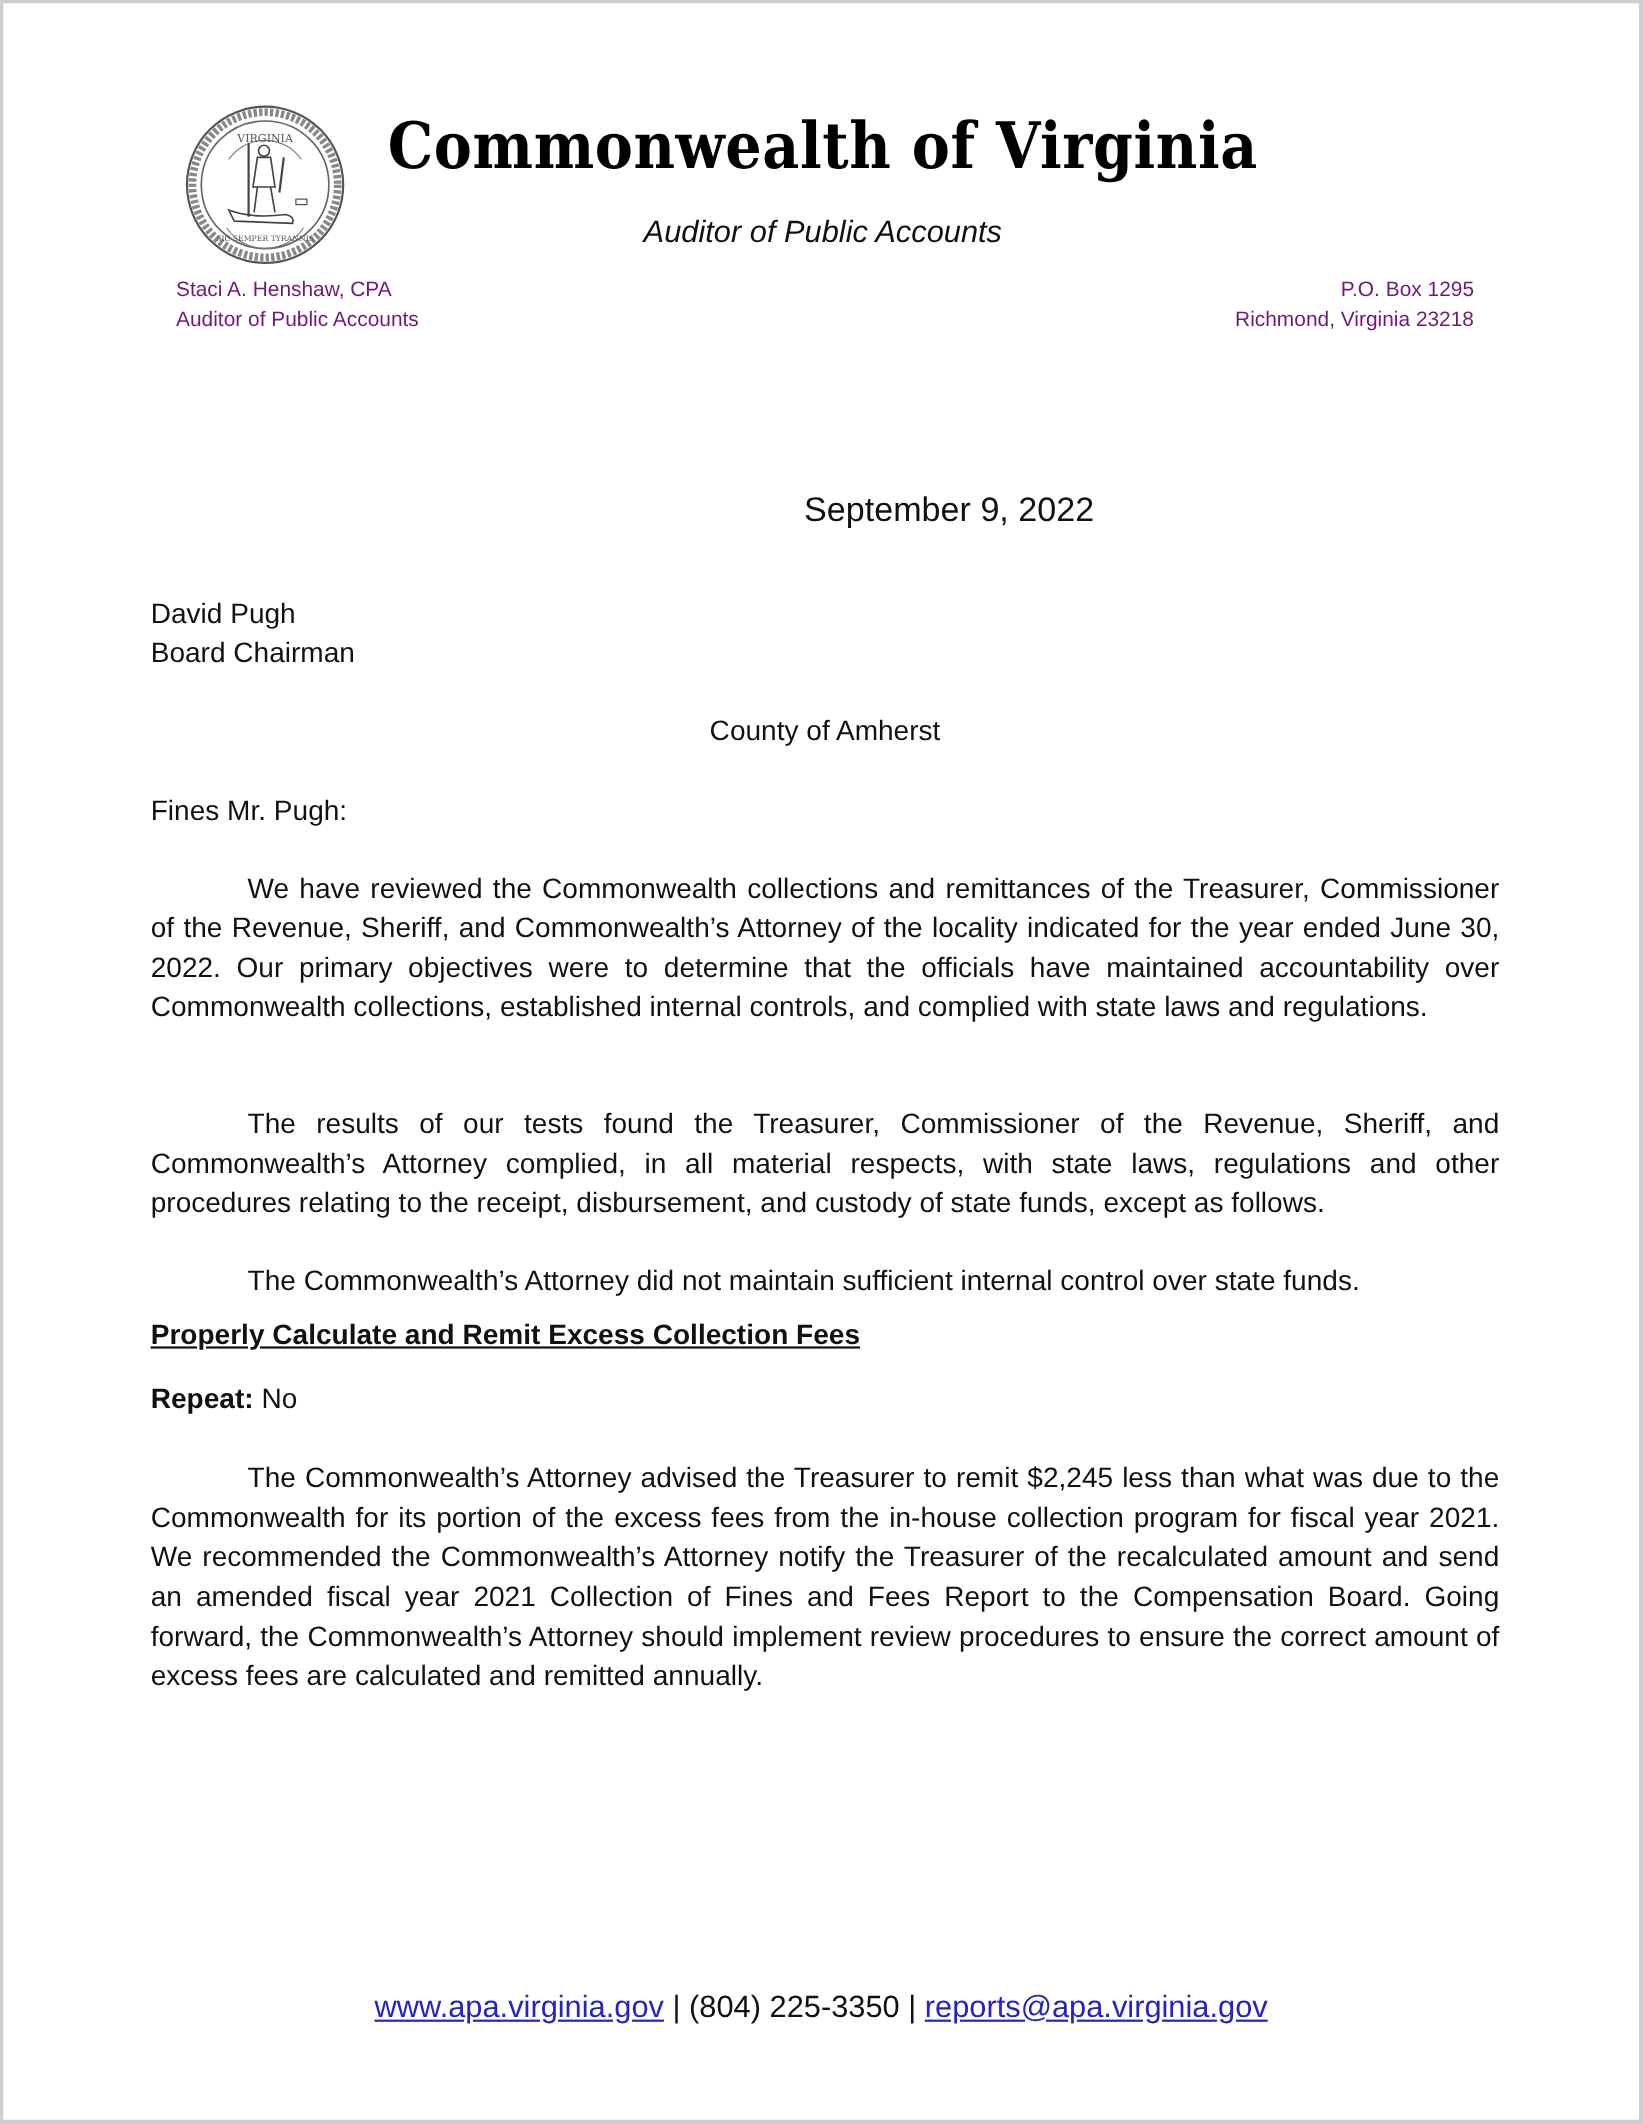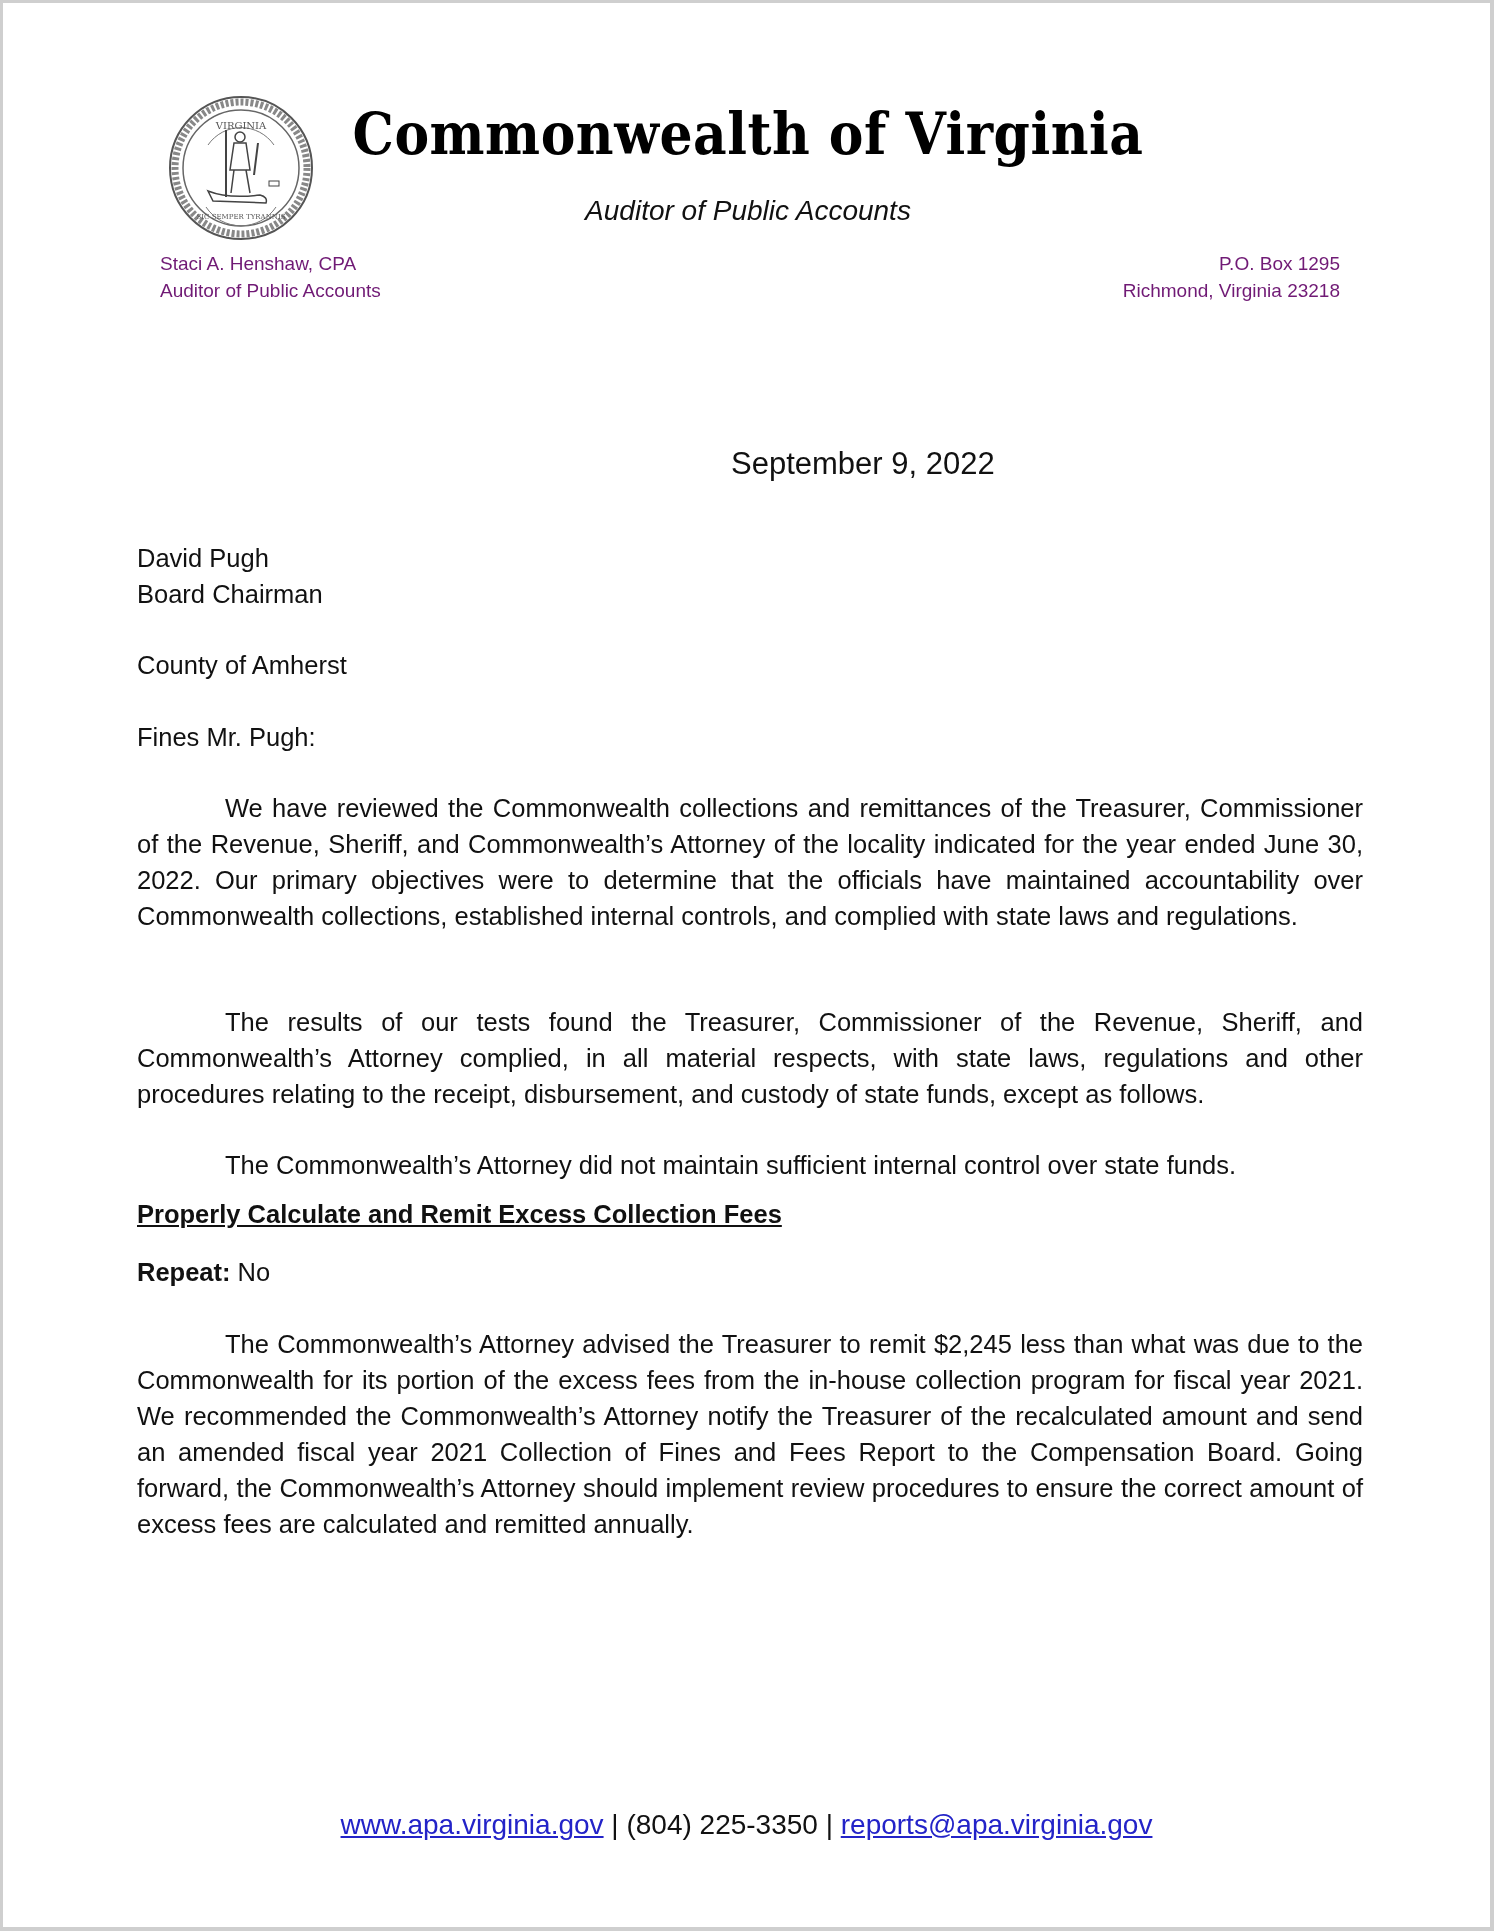--- a/index.html
+++ b/index.html
@@ -73,21 +73,21 @@
 
   <div class="abs addr addr-right">
     <div>P.O. Box 1295</div>
     <div>Richmond, Virginia 23218</div>
   </div>
 
   <div class="abs date">September 9, 2022</div>
 
   <div class="abs body-block line" style="top:515px;">David Pugh</div>
   <div class="abs body-block line" style="top:551px;">Board Chairman</div>
-  <div class="abs body-block line" style="top:622px;">County of Amherst</div>
+  <div class="abs body-block line" style="top:622px;text-align:center;">County of Amherst</div>
   <div class="abs body-block line" style="top:694px;">Fines Mr. Pugh:</div>
 
   <div class="abs body-block line para indent" style="top:765px;">We have reviewed the Commonwealth collections and remittances of the Treasurer, Commissioner of the Revenue, Sheriff, and Commonwealth’s Attorney of the locality indicated for the year ended June 30, 2022.  Our primary objectives were to determine that the officials have maintained accountability over Commonwealth collections, established internal controls, and complied with state laws and regulations.</div>
   <div class="abs body-block line para indent" style="top:979px;">The results of our tests found the Treasurer, Commissioner of the Revenue, Sheriff, and Commonwealth’s Attorney complied, in all material respects, with state laws, regulations and other procedures relating to the receipt, disbursement, and custody of state funds, except as follows.</div>
   <div class="abs body-block line para indent" style="top:1122px;">The Commonwealth’s Attorney did not maintain sufficient internal control over state funds.</div>
 
   <div class="abs body-block heading" style="top:1193px;">Properly Calculate and Remit Excess Collection Fees</div>
   <div class="abs body-block line" style="top:1229px;">
     <span class="bold">Repeat:</span><span> No</span>
   </div>

